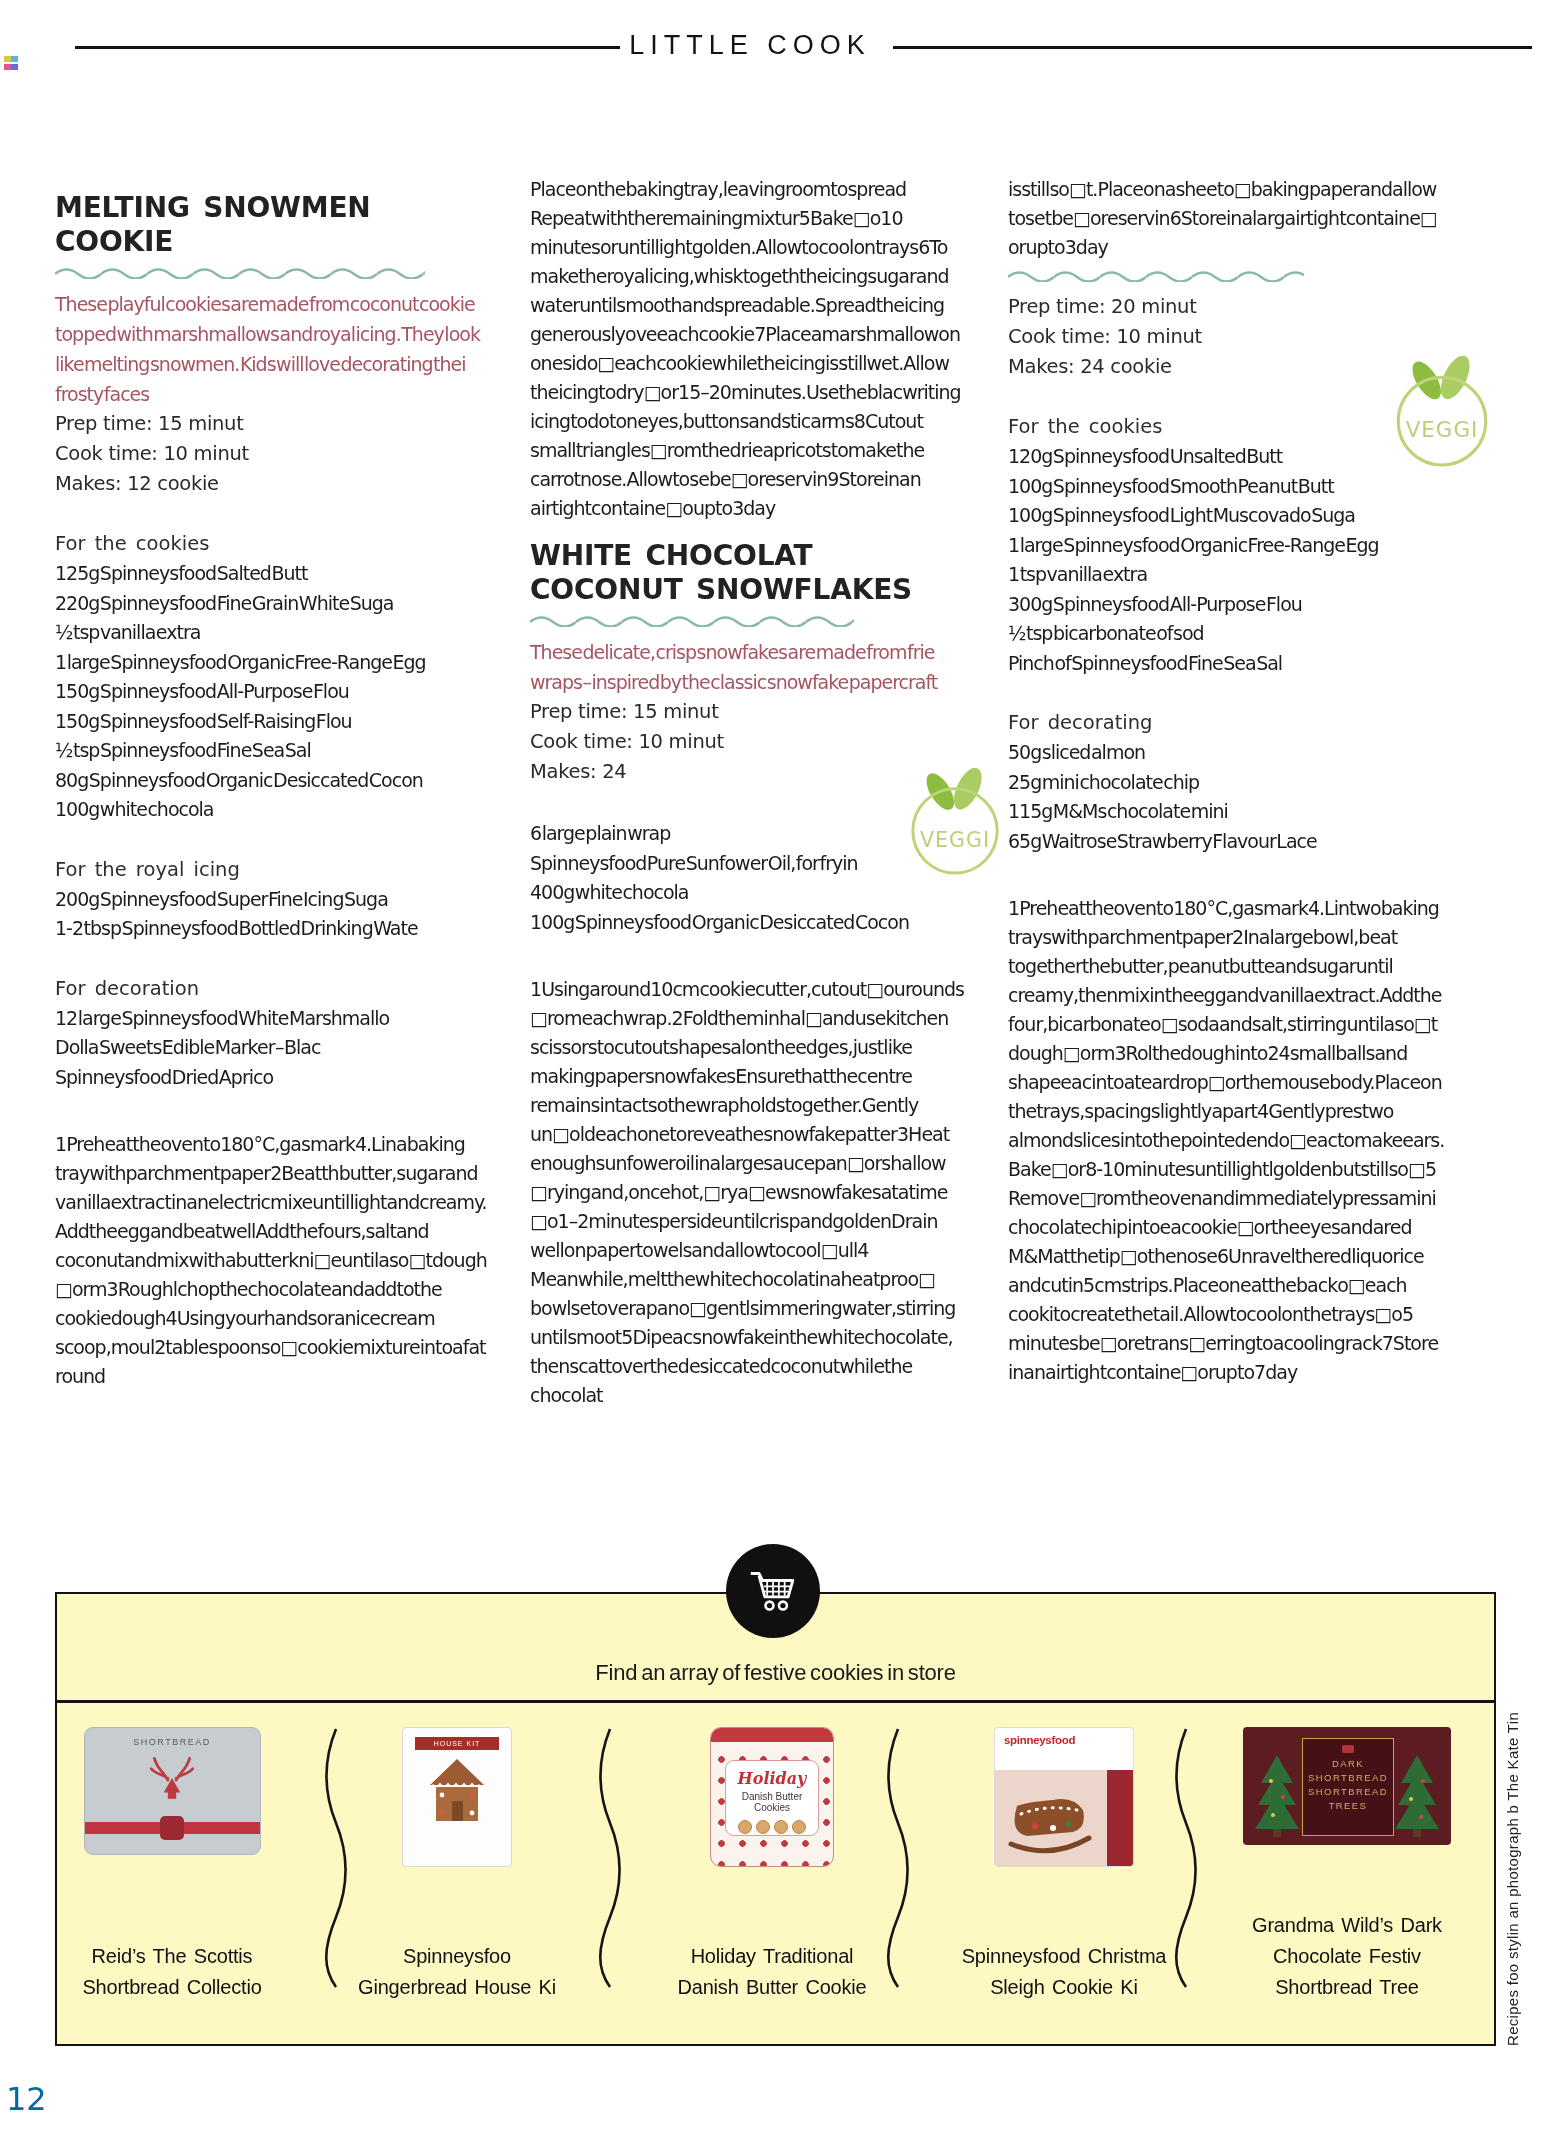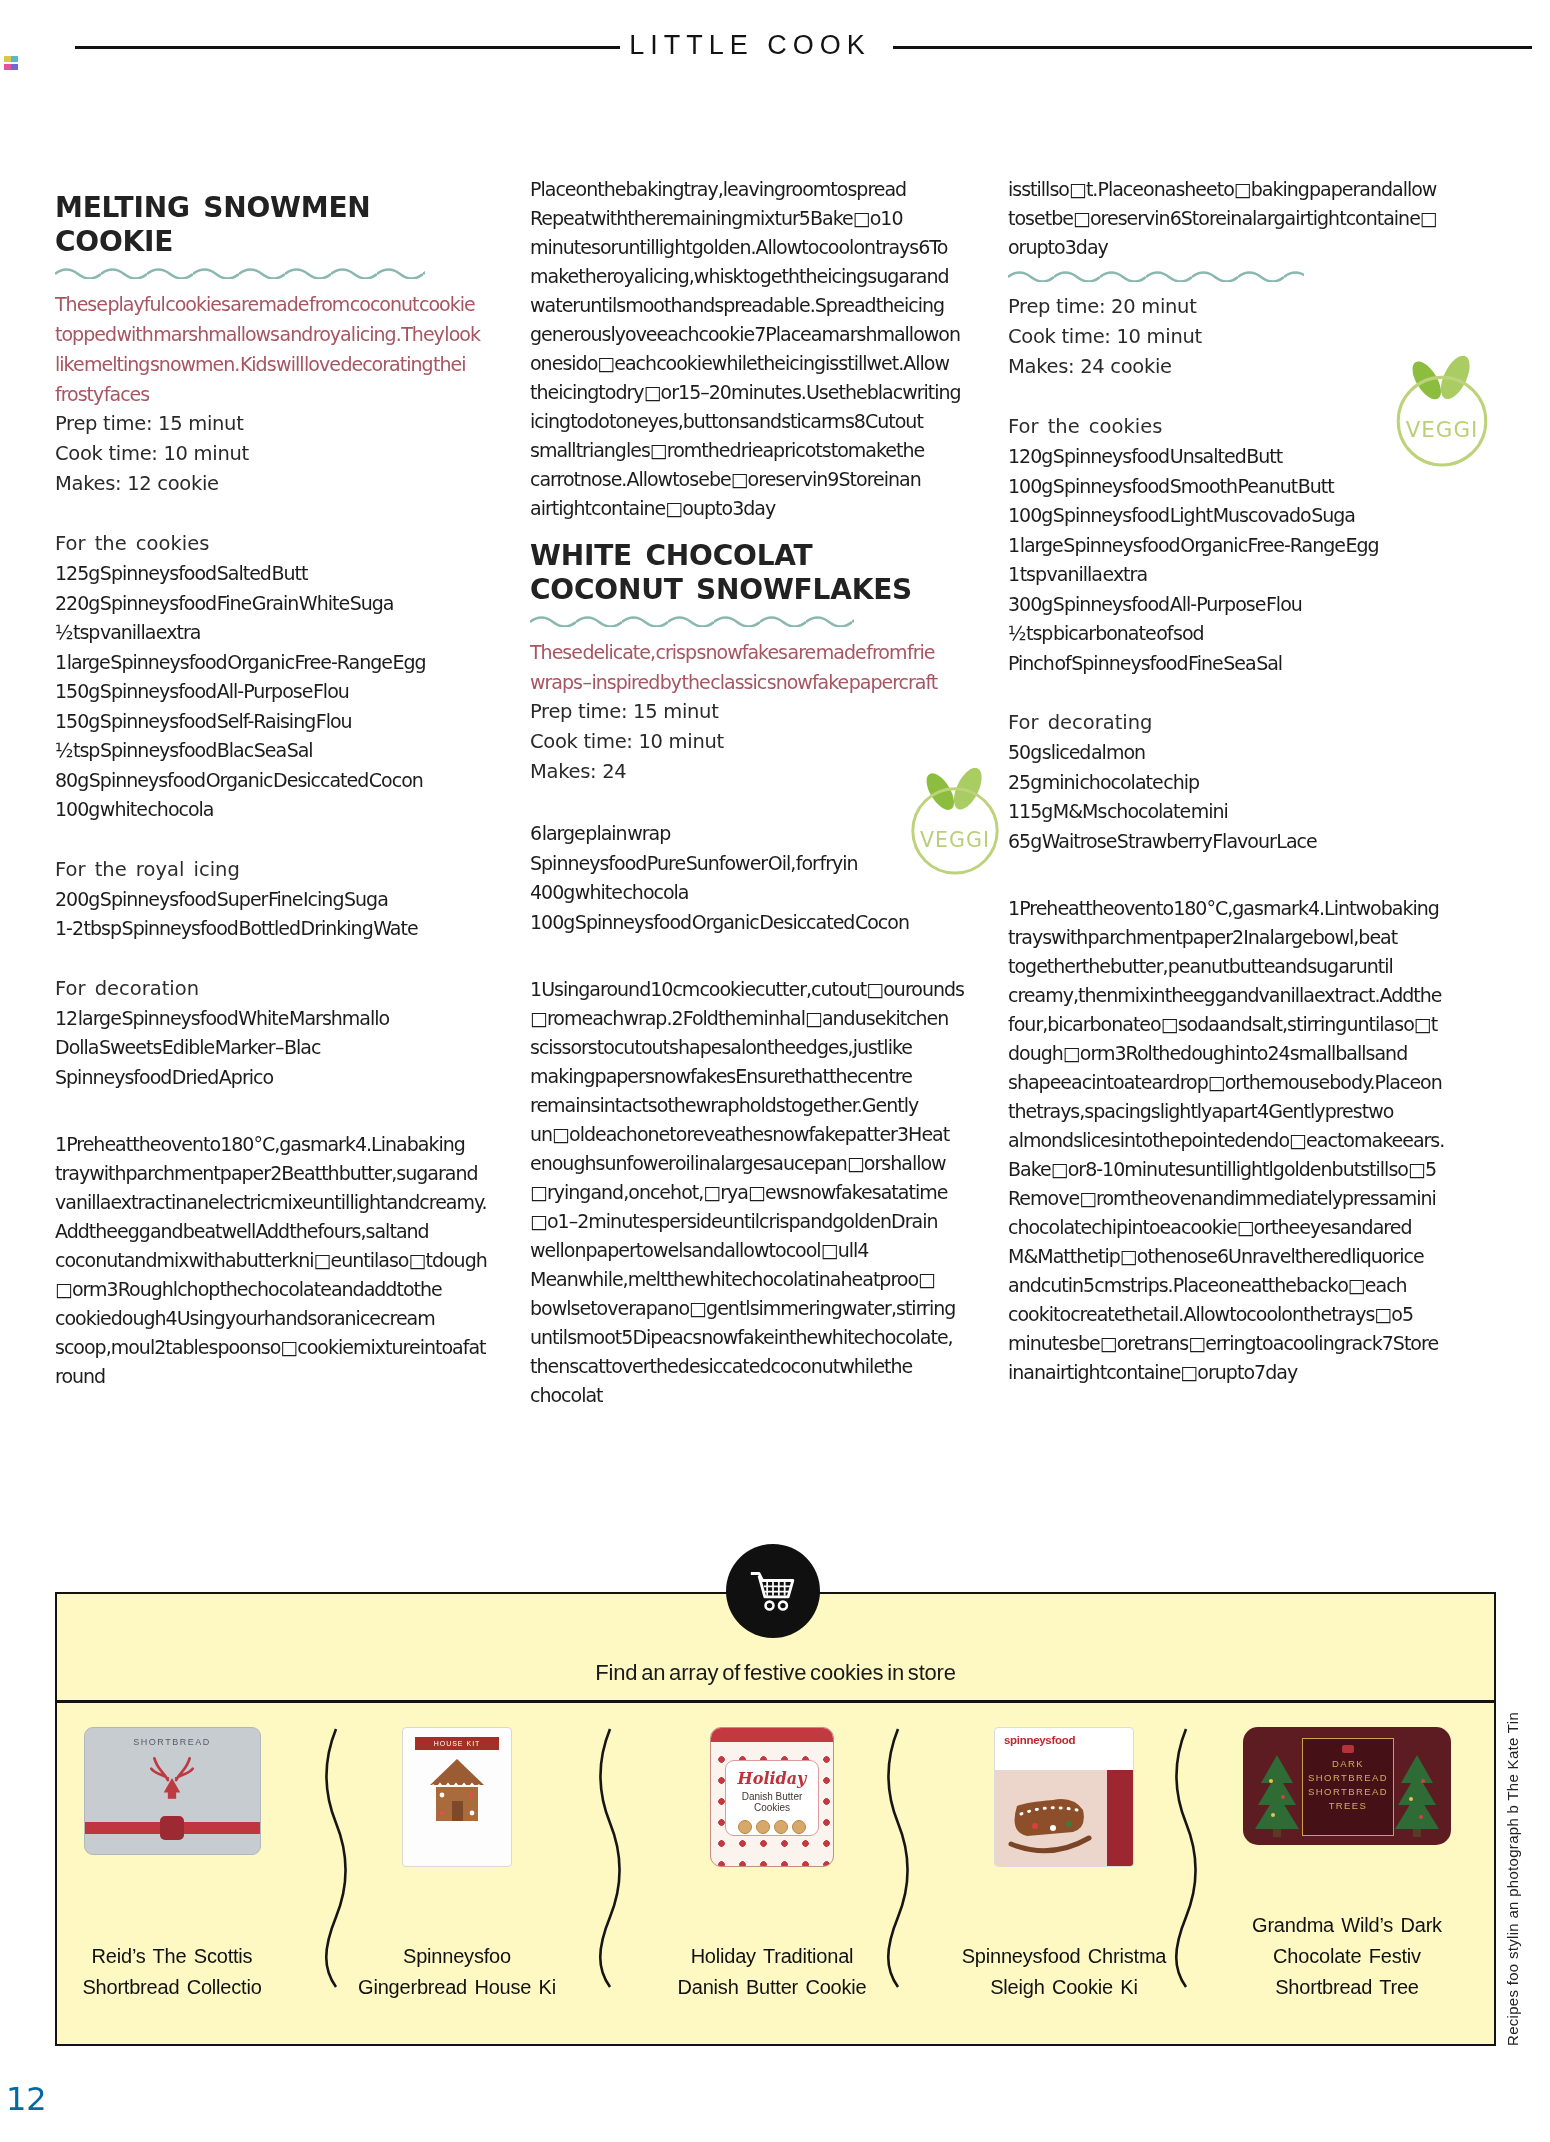--- a/index.html
+++ b/index.html
@@ -66,21 +66,21 @@
   .tin3-script{font-style:italic;font-weight:700;font-size:16px;color:#c2303a;margin-top:8px;
         font-family:"DejaVu Serif",serif;}
   .tin3-sub{font-size:10px;color:#433;margin-top:3px;font-family:"Liberation Sans",sans-serif;}
   .tin3-cookies{display:flex;justify-content:center;gap:4px;margin-top:7px;}
   .tin3-cookies i{width:12px;height:12px;border-radius:50%;background:#d8a86a;border:1px solid #b88646;}
   .box4{width:138px;height:138px;background:#fff;border:1px solid #dcdcdc;border-radius:4px;overflow:hidden;}
   .box4-brand{position:absolute;left:9px;top:6px;font-size:11.5px;font-weight:700;color:#c0262c;
         font-family:"Liberation Sans",sans-serif;letter-spacing:-0.3px;}
   .box4-panel{position:absolute;left:0;right:0;bottom:0;height:96px;background:#ecd5ca;}
   .box4-strip{position:absolute;right:0;bottom:0;width:26px;height:96px;background:#9c2731;}
-  .box5{width:208px;height:118px;background:#5d1c21;border-radius:15px;}
+  .box5{width:208px;height:118px;background:#5d1c21;border-radius:4px;}
   .box5-panel{position:absolute;left:59px;top:11px;width:90px;height:96px;background:#451116;
         border:1.5px solid #c9a24b;text-align:center;}
   .box5-bow{width:12px;height:8px;background:#b5323a;margin:6px auto 4px;border-radius:2px;}
   .box5-line{font-size:9.5px;letter-spacing:1.4px;color:#d4af5e;line-height:14px;
         font-family:"Liberation Sans",sans-serif;}
   .tree{position:absolute;bottom:8px;}
   .tree.left{left:12px;} .tree.right{right:12px;}
   
   .credit{position:absolute;left:1504px;top:2046px;width:430px;transform:rotate(-90deg);
         transform-origin:0 0;font-family:"Liberation Sans",sans-serif;font-size:15px;
@@ -118,21 +118,21 @@
       </div>
     <div>
       <div class="ing-head">For  the  cookies</div>
       <div>
           <div class="ing-line">125g Spinneysfood Salted Butt</div>
           <div class="ing-line">220g Spinneysfood Fine Grain White Suga</div>
           <div class="ing-line">½ tsp vanilla extra</div>
           <div class="ing-line">1 large Spinneysfood Organic Free-Range Egg</div>
           <div class="ing-line">150g Spinneysfood All-Purpose Flou</div>
           <div class="ing-line">150g Spinneysfood Self-Raising Flou</div>
-          <div class="ing-line">½ tsp Spinneysfood Blac Sea Sal</div>
+          <div class="ing-line">½ tsp Spinneysfood Fine Sea Sal</div>
           <div class="ing-line">80g Spinneysfood Organic Desiccated Cocon</div>
           <div class="ing-line">100g white chocola</div>
         </div>
     </div>
     <div>
       <div class="ing-head">For  the royal  icing</div>
       <div>
           <div class="ing-line">200g Spinneysfood Super Fine Icing Suga</div>
           <div class="ing-line">1-2 tbsp Spinneysfood Bottled Drinking Wate</div>
         </div>

